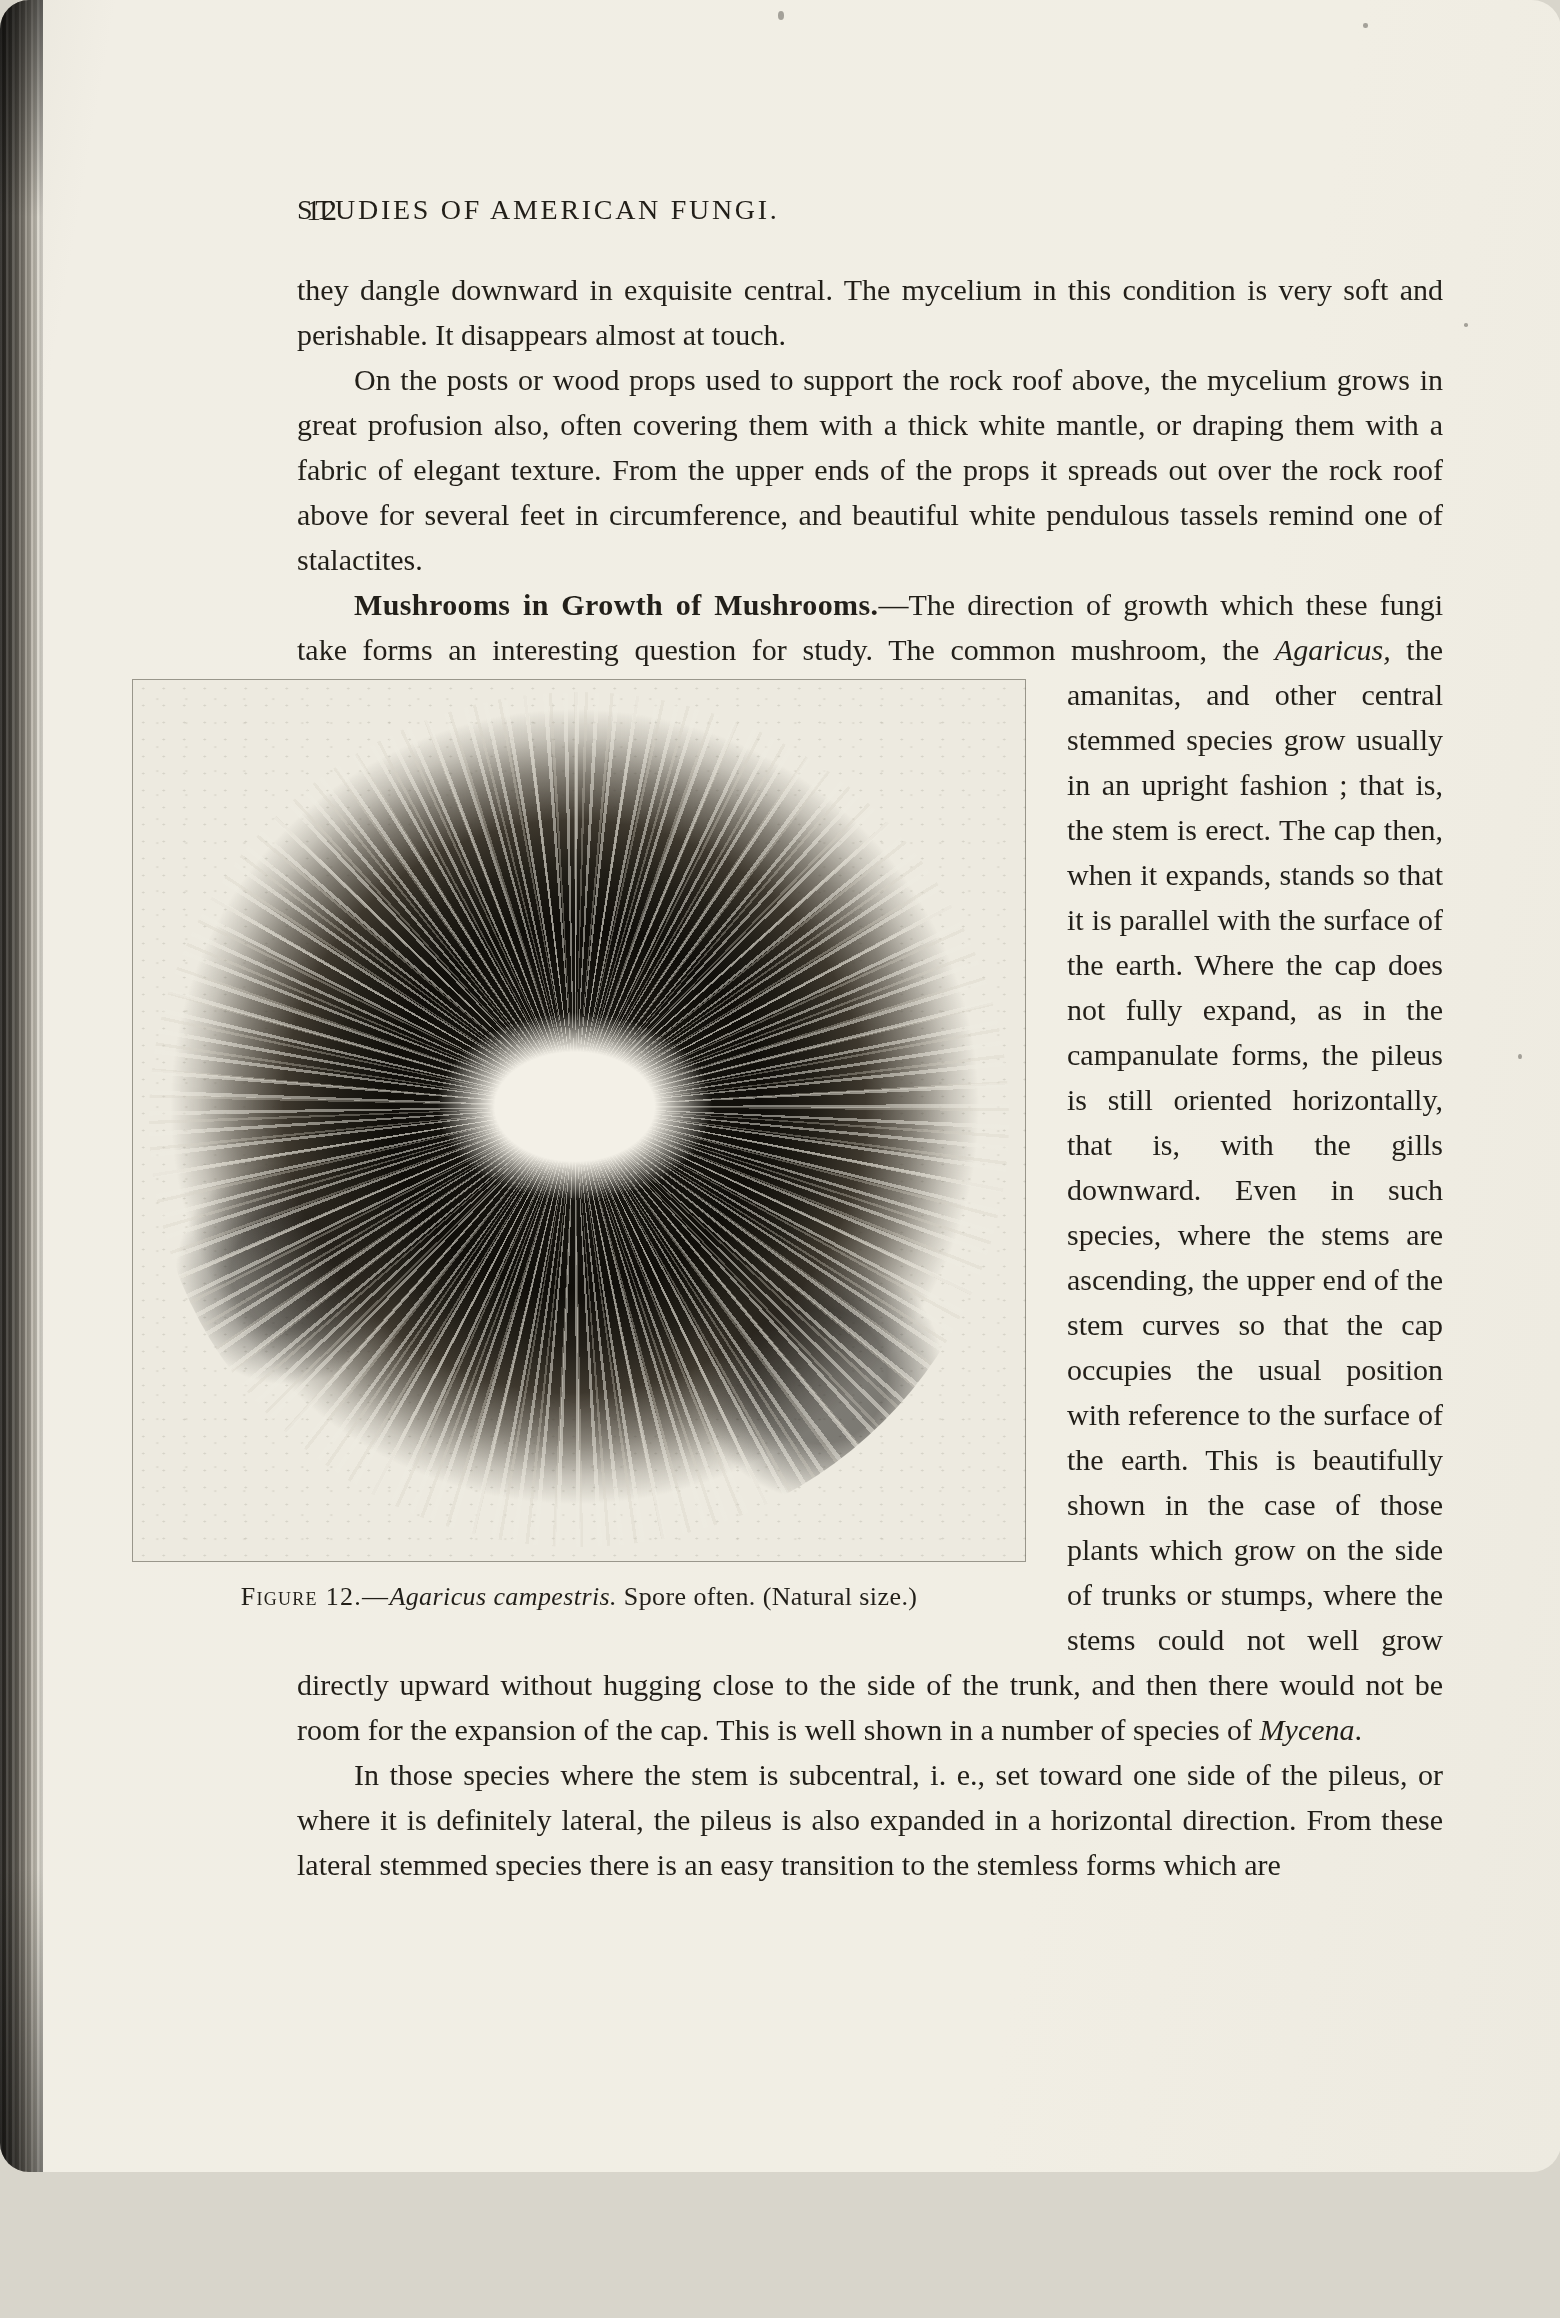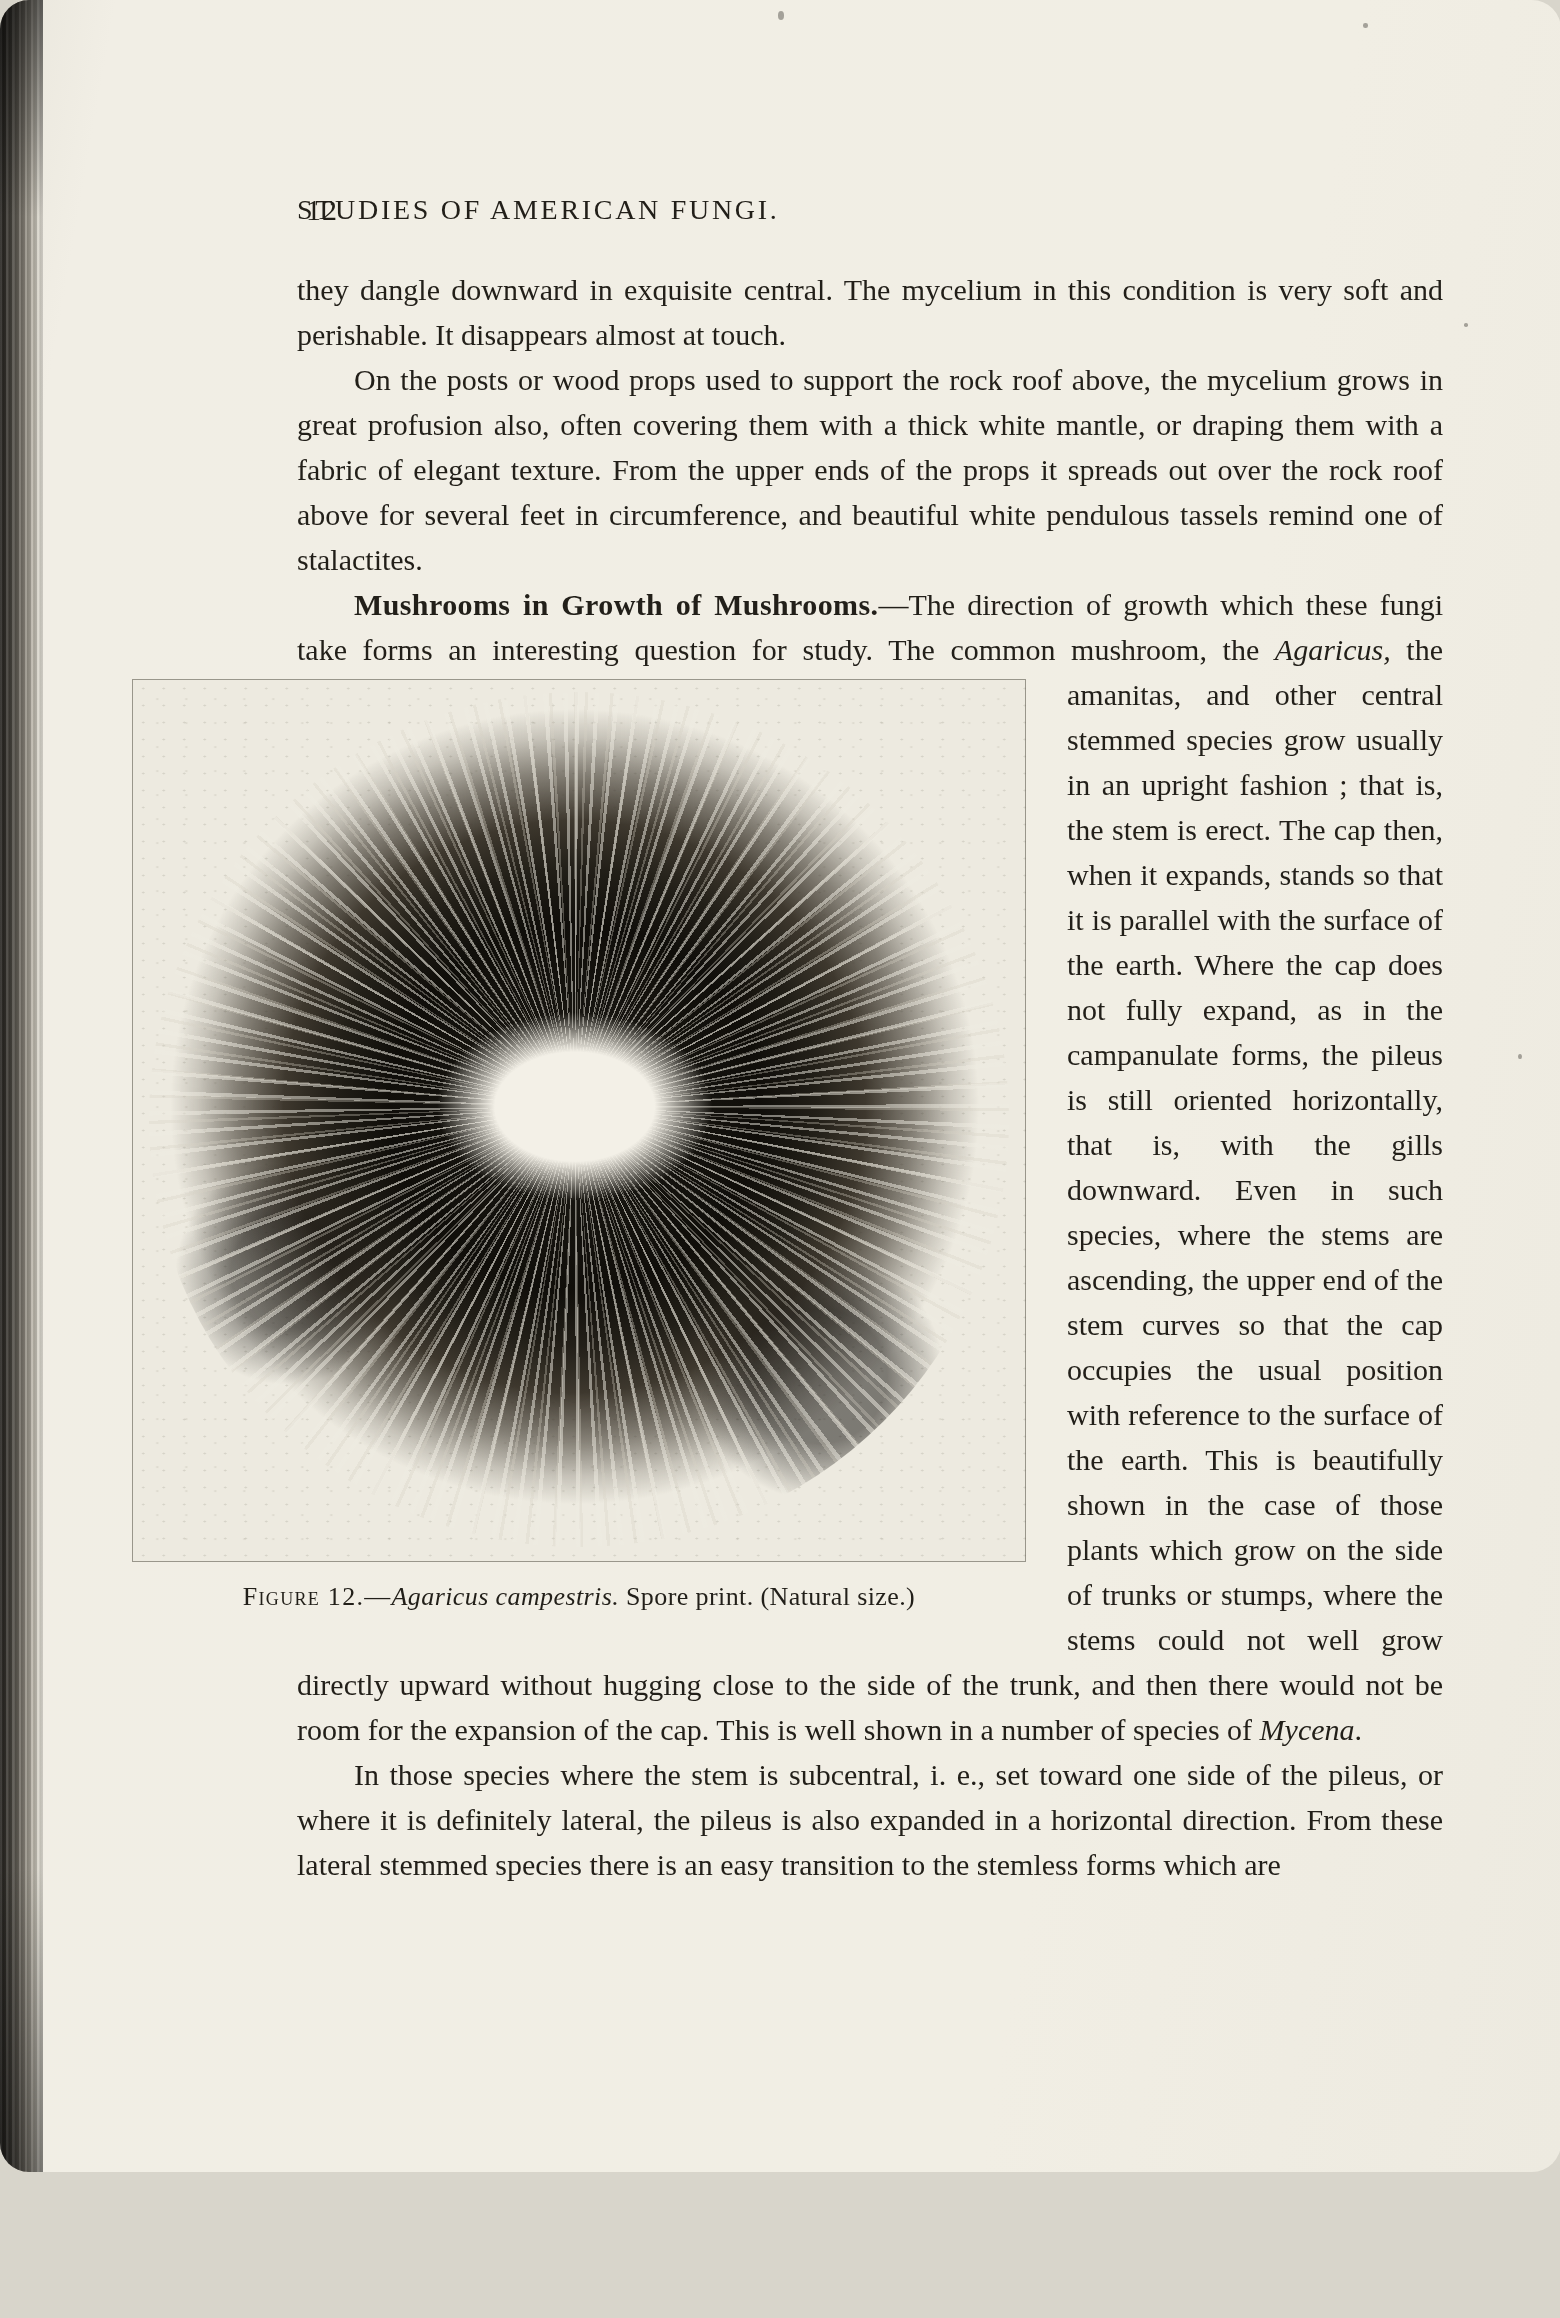--- a/index.html
+++ b/index.html
@@ -104,21 +104,21 @@
     <p class="body-par">they dangle downward in exquisite central.  The mycelium in this condition is very soft and perishable.   It disappears almost at touch.</p>
 
     <p class="body-par indent">On the posts or wood props used to support the rock roof above, the mycelium grows in great profusion also, often covering them with a thick white mantle, or draping them with a fabric of elegant texture.   From the upper ends of the props it spreads out over the rock roof above for several feet in circumference, and beautiful white pendulous tassels remind one of stalactites.</p>
 
     <p class="body-par indent">
       <span class="lead">Mushrooms in Growth of Mushrooms.</span><span>—The direction of growth which these fungi take forms an interesting question for study.   The common mushroom, the </span><span class="fig">
         <span class="plate">
           <span class="spore"></span>
         </span>
         <span class="fig-caption">
-          <span class="smallcaps">Figure 12.—</span><i>Agaricus campestris.</i><span>  Spore print.  (Natural size.)</span>
+          <span class="smallcaps">Figure 12.—</span><i>Agaricus campestris.</i><span>  Spore often.  (Natural size.)</span>
         </span>
       </span><i>Agaricus,</i><span> the amanitas, and other central stemmed species grow usually in an upright fashion ; that is, the stem is erect.   The cap then, when it expands, stands so that it is parallel with the surface of the earth.  Where the cap does not fully expand, as in the campanulate forms, the pileus is still oriented horizontally, that is, with the gills downward.  Even in such species, where the stems are ascending, the upper end of the stem curves so that the cap occupies the usual position with reference to the surface of the earth.   This is beautifully shown in the case of those plants which grow on the side of trunks or stumps, where the stems could not well grow directly upward without hugging close to the side of the trunk, and then there would not be room for the expansion of the cap.   This is well shown in a number of species of </span><i>Mycena</i><span>.</span>
     </p>
 
     <p class="body-par indent">In those species where the stem is subcentral, i. e., set toward one side of the pileus, or where it is definitely lateral, the pileus is also expanded in a horizontal direction.   From these lateral stemmed species there is an easy transition to the stemless forms which are</p>
 
   </div>
 </div>
 
 

